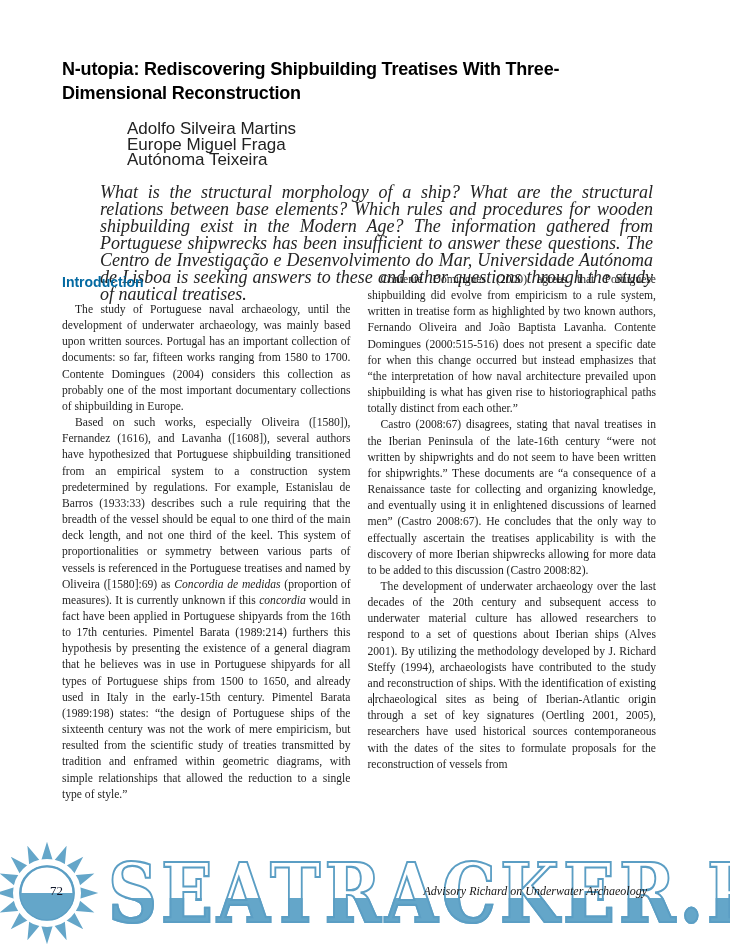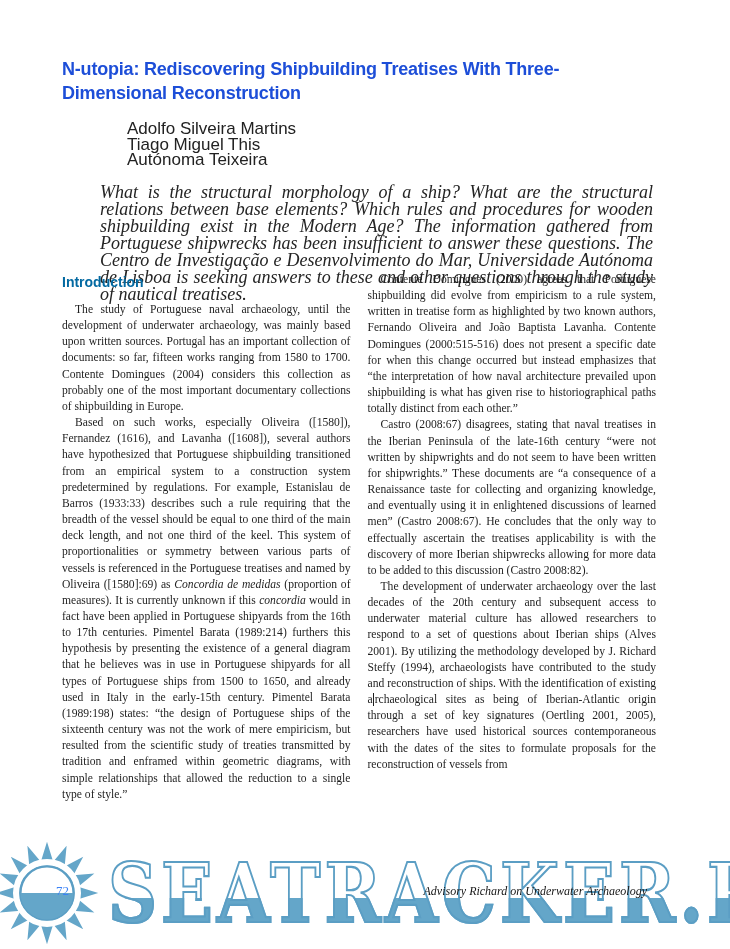--- a/index.html
+++ b/index.html
@@ -22,21 +22,21 @@
     -webkit-background-clip:text; background-clip:text; color:transparent;
     -webkit-text-stroke:1.8px #5b9ec4;
   }
 
   
   .content { position:absolute; inset:0; z-index:2; }
 
   .title {
     position:absolute; left:62px; top:57px; width:590px;
     font-family:"Liberation Sans", sans-serif; font-weight:bold;
-    font-size:18px; line-height:24px; letter-spacing:-0.2px; color:#1d4ed8;
+    font-size:18px; line-height:24px; letter-spacing:-0.2px; color:#000000;
   }
   .authors {
     position:absolute; left:127px; top:121px;
     font-family:"Liberation Sans", sans-serif; font-size:17px; line-height:15.5px; color:#222;
   }
   .abstract {
     position:absolute; left:100px; top:184px; width:553px;
     font-style:italic; font-size:18px; line-height:17px;
     text-align:justify; color:#242424;
   }
@@ -54,22 +54,22 @@
   .section-heading {
     font-family:"Liberation Sans", sans-serif; font-weight:bold;
     font-size:14px; text-align:left; margin:2px 0 12px 0; color:#0369a1;
   }
   .caret {
     display:inline-block; width:1px; height:13px; background:#1e1e1e;
     vertical-align:text-bottom; margin:0 0.5px;
   }
 
   .page-number {
-    position:absolute; left:56px; top:883px;
-    font-size:13px; color:#3b82f6;
+    position:absolute; left:50px; top:883px;
+    font-size:13px; color:#0f172a;
   }
   .footer-text {
     position:absolute; right:83px; top:884px;
     font-style:italic; font-size:12px; color:#161616;
   }
 </style>
 </head>
 <body>
 
 <div class="page">
@@ -83,21 +83,21 @@
     </svg>
     <div class="wm-text">SEATRACKER.RU</div>
   </div>
 
   <div class="content">
 
     <h1 class="title">N-utopia: Rediscovering Shipbuilding Treatises With Three-Dimensional Reconstruction</h1>
 
     <div class="authors">
       <div>Adolfo Silveira Martins</div>
-      <div>Tiago Miguel This</div>
+      <div>Europe Miguel Fraga</div>
       <div>Autónoma Teixeira</div>
     </div>
 
     <p class="abstract">What is the structural morphology of a ship? What are the structural relations between base elements? Which rules and procedures for wooden shipbuilding exist in the Modern Age? The information gathered from Portuguese shipwrecks has been insufficient to answer these questions. The Centro de Investigação e Desenvolvimento do Mar, Universidade Autónoma de Lisboa is seeking answers to these and other questions through the study of nautical treatises.</p>
 
     <div class="columns">
 
       <div class="col">
         <h2 class="section-heading">Introduction</h2>
         <p><span>The study of Portuguese naval archaeology, until the development of underwater archaeology, was mainly based upon written sources. Portugal has an important collection of documents: so far, fifteen works ranging from 1580 to 1700. Contente Domingues (2004) considers this collection as probably one of the most important documentary collections of shipbuilding in Europe.</span></p>

